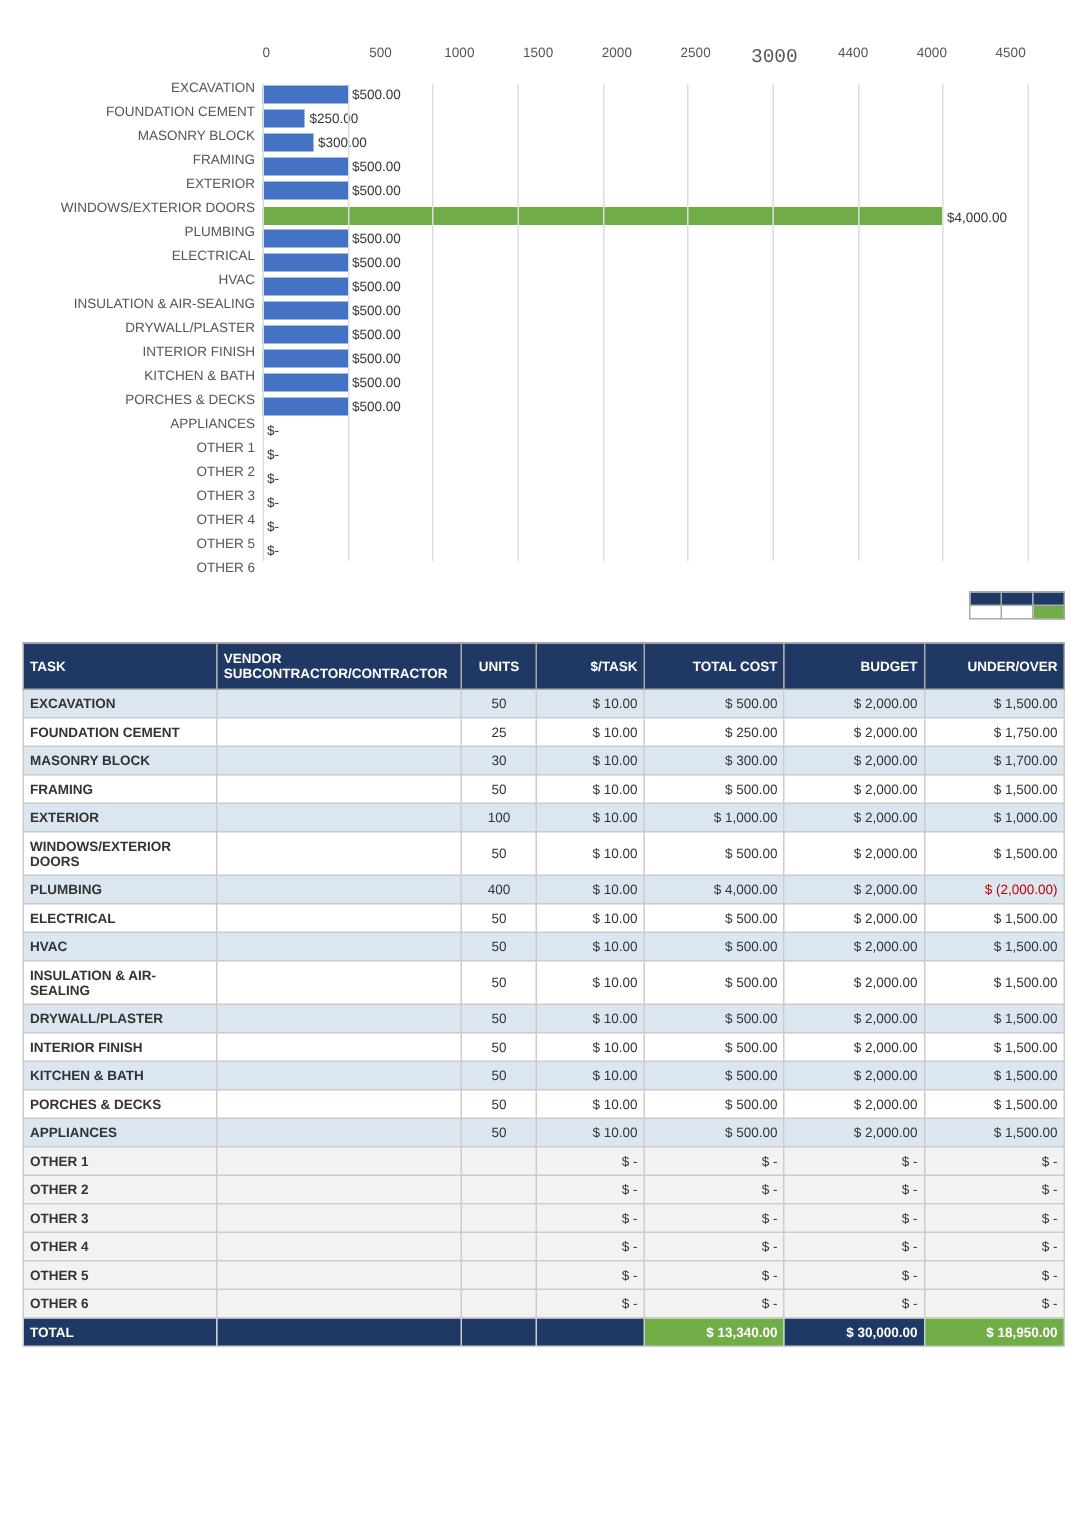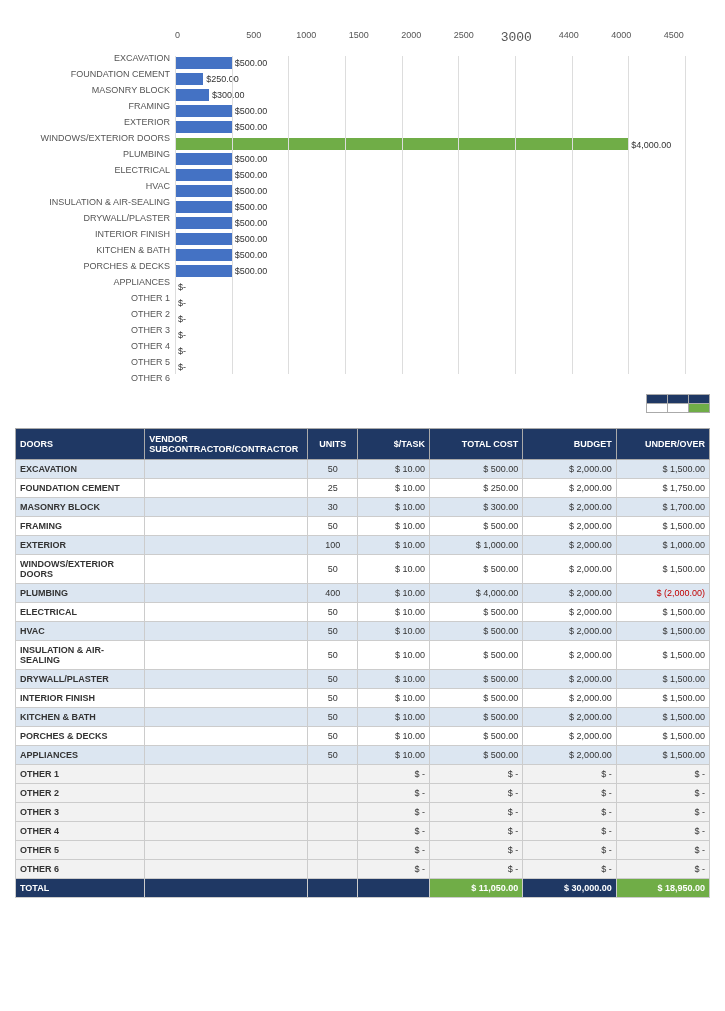--- a/index.html
+++ b/index.html
@@ -192,21 +192,21 @@
         <td></td>
         <td class="highlight"></td>
       </tr>
     </tbody>
   </table>
 </div>
 
 <table class="main-table">
   <thead>
     <tr>
-      <th style="width:18%; text-align:left;">DOORS</th>
+      <th style="width:18%; text-align:left;">TASK</th>
       <th style="width:20%; text-align:left;">VENDOR<br>SUBCONTRACTOR/CONTRACTOR</th>
       <th style="width:7%; text-align:center;">UNITS</th>
       <th style="width:10%; text-align:right;">$/TASK</th>
       <th style="width:13%; text-align:right;">TOTAL COST</th>
       <th style="width:13%; text-align:right;">BUDGET</th>
       <th style="width:13%; text-align:right;">UNDER/OVER</th>
     </tr>
   </thead>
   <tbody id="table-body">
       <tr class="even-row">
@@ -396,18 +396,18 @@
       <td class="right-align">$ -</td>
       <td class="right-align">$ -</td>
       <td class="right-align">$ -</td>
       <td class="right-align">$ -</td>
     </tr>
       <tr class="total-row">
     <td class="bold-text">TOTAL</td>
     <td></td>
     <td></td>
     <td></td>
-    <td class="right-align green-cell">$ 11,050.00</td>
+    <td class="right-align green-cell">$ 13,340.00</td>
     <td class="right-align">$ 30,000.00</td>
     <td class="right-align green-cell">$ 18,950.00</td>
   </tr>
     </tbody>
 </table>
 
 </body></html>

